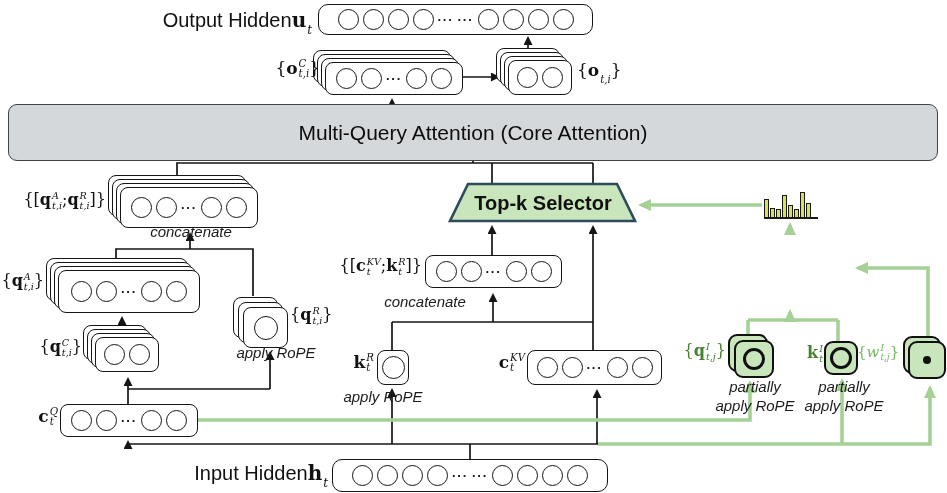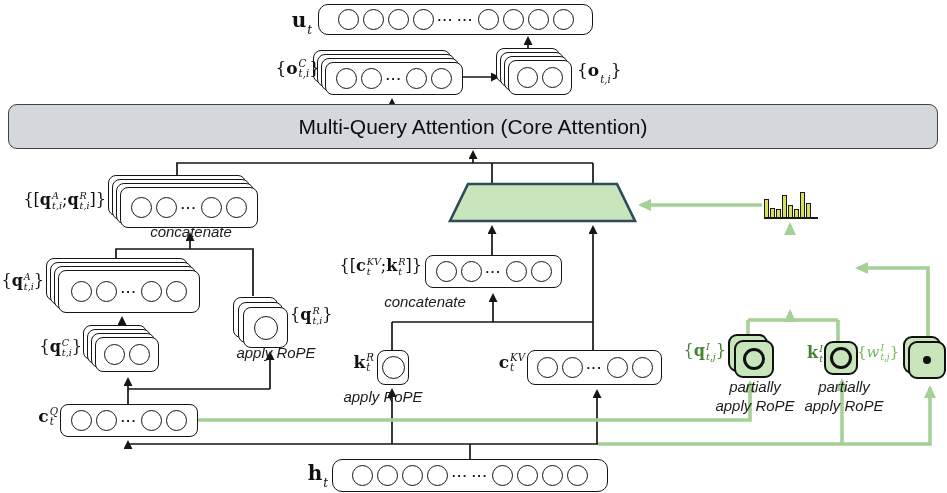--- a/index.html
+++ b/index.html
@@ -15,21 +15,21 @@
   
   .stack{position:absolute;z-index:2;}
   .sl{position:absolute;background:#fff;border:1.7px solid #151515;border-radius:8px;box-sizing:border-box;}
   .slg{position:absolute;background:#c9e5bb;border:2.4px solid #101010;border-radius:9px;box-sizing:border-box;}
   .front{display:flex;align-items:center;justify-content:center;gap:4px;}
   .ring{width:22px;height:22px;border:3.2px solid #101010;border-radius:50%;box-sizing:border-box;}
   .wdot{width:8px;height:8px;border-radius:50%;background:#101010;}
   .gbox{position:absolute;background:#c9e5bb;border:2.4px solid #101010;border-radius:9px;
         display:flex;align-items:center;justify-content:center;box-sizing:border-box;z-index:2;}
   
-  .mqa{position:absolute;left:8px;top:104px;width:930px;height:45px;background:#d5d8da;
+  .mqa{position:absolute;left:8px;top:104px;width:930px;height:57px;background:#d5d8da;
        border:1.9px solid #3f4347;border-radius:9px;display:flex;align-items:center;
        justify-content:center;font-size:21px;color:#0d0d0d;box-sizing:border-box;z-index:2;}
   .indexer{position:absolute;left:733px;top:236px;width:118px;height:70px;background:#c9e5bb;
            border:3px solid #101010;border-radius:13px;display:flex;flex-direction:column;
            align-items:center;justify-content:center;font-weight:bold;font-size:19px;
            line-height:1.3;box-sizing:border-box;z-index:2;}
   .topk-label{position:absolute;left:459px;top:190px;width:168px;height:26px;display:flex;
               align-items:center;justify-content:center;font-weight:bold;font-size:20px;z-index:3;}
   
   .hist{position:absolute;left:764px;top:183px;width:54px;height:36px;display:flex;
@@ -103,20 +103,21 @@
       <path d="M790,320 V312" marker-end="url(#ag)"></path>
       <path d="M928,338 V268 H858" marker-end="url(#ag)"></path>
       <path d="M790,235 V225" marker-end="url(#ag)"></path>
       <path d="M762,205 H641" marker-end="url(#ag)"></path>
     </g>
 
     <polygon points="468,184 617,184 635,221 450,221" fill="#c9e5bb" stroke="#2e4b5e" stroke-width="2.6"></polygon>
   </svg>
 
   <div class="math f20 r" style="left:140px;top:8px;width:172px;">
+      <span class="mt sans">Output Hidden </span>
       <span class="mb">u</span>
       <span class="msub">t</span>
     </div>
 
   <div class="obox" style="left:318px;top:4px;width:275px;height:31px;border-radius:10px;">
     <span class="cc"></span>
     <span class="cc"></span>
     <span class="cc"></span>
     <span class="cc"></span>
     <span class="dots">···</span>
@@ -164,20 +165,21 @@
       <span class="mt">{</span>
       <span class="mb">o</span>
       <span class="msub">t,i</span>
       <span class="mt">}</span>
     </div>
 
   <div class="mqa">
     <span>Multi-Query Attention (Core Attention)</span>
   </div>
 
+  <div class="topk-label">Top-k Selector</div>
 
   <div class="math f16 r" style="left:0;top:190px;width:106px;">
       <span class="mt">{[</span>
       <span class="mb">q</span>
       <span class="ms">
         <span>A</span>
         <span>t,i</span>
       </span>
       <span class="mt">; </span>
       <span class="mb">q</span>
@@ -400,20 +402,21 @@
     <span>partially</span>
     <span>apply RoPE</span>
   </div>
 
   <div class="lbl it two" style="left:750px;top:377px;width:92px;">
     <span>partially</span>
     <span>apply RoPE</span>
   </div>
 
   <div class="math f20 r" style="left:184px;top:461px;width:144px;">
+      <span class="mt sans">Input Hidden </span>
       <span class="mb">h</span>
       <span class="msub">t</span>
     </div>
 
   <div class="obox" style="left:332px;top:459px;width:276px;height:33px;border-radius:10px;">
     <span class="cc"></span>
       <span class="cc"></span>
       <span class="cc"></span>
       <span class="cc"></span>
     <span class="dots">···</span>

